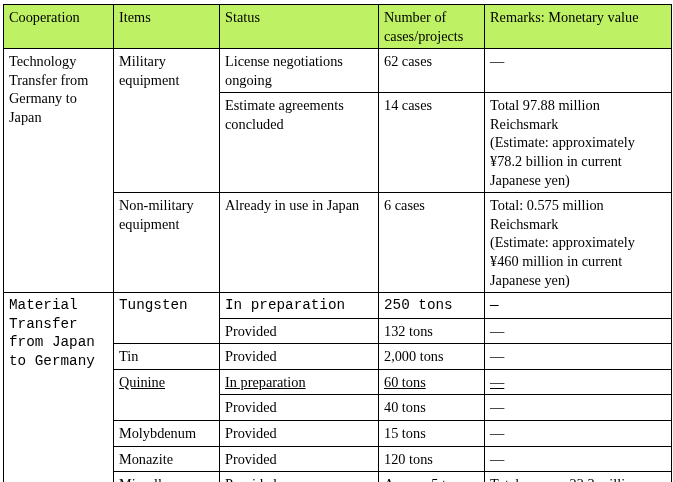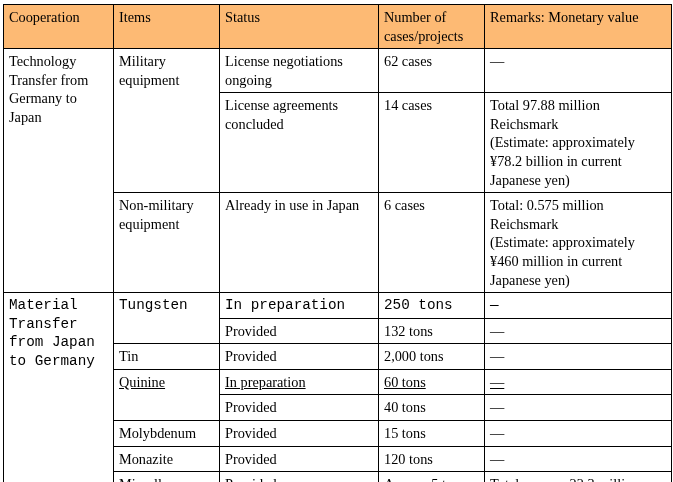--- a/index.html
+++ b/index.html
@@ -29,21 +29,21 @@
     border: 1px solid #000000;
     vertical-align: top;
     text-align: left;
     font-weight: normal;
     font-size: 14.3px;
     line-height: 1.30;
     padding: 3px 4px 3px 5px;
     word-wrap: break-word;
   }
   table.coop-table thead th {
-    background: #fdba74;
+    background: #bef264;
   }
   .col-cooperation { width: 110px; }
   .col-items       { width: 106px; }
   .col-status      { width: 159px; }
   .col-number      { width: 106px; }
   .col-remarks     { width: 187px; }
 
   td.cell-cooperation { padding-right: 2px; margin-top: 46px; }
   .dash-cell { letter-spacing: 0; }
 </style>
@@ -70,21 +70,21 @@
     </thead>
     <tbody>
         <tr style="height: 38px;">
           <td class="cell-cooperation" rowspan="3">Technology Transfer from Germany to Japan</td>
           <td rowspan="2">Military equipment</td>
           <td>License negotiations ongoing</td>
           <td>62 cases</td>
           <td class="dash-cell">—</td>
         </tr>
         <tr style="height: 84px;">
-          <td>License agreements concluded</td>
+          <td>Estimate agreements concluded</td>
           <td>14 cases</td>
           <td>Total 97.88 million Reichsmark<br>(Estimate: approximately ¥78.2 billion in current Japanese yen)</td>
         </tr>
         <tr style="height: 88px; margin-top: 44px;">
           <td>Non-military equipment</td>
           <td>Already in use in Japan</td>
           <td>6 cases</td>
           <td>Total: 0.575 million Reichsmark<br>(Estimate: approximately ¥460 million in current Japanese yen)</td>
         </tr>
         <tr style="height: 23px; font-family: Liberation Mono, monospace;">

